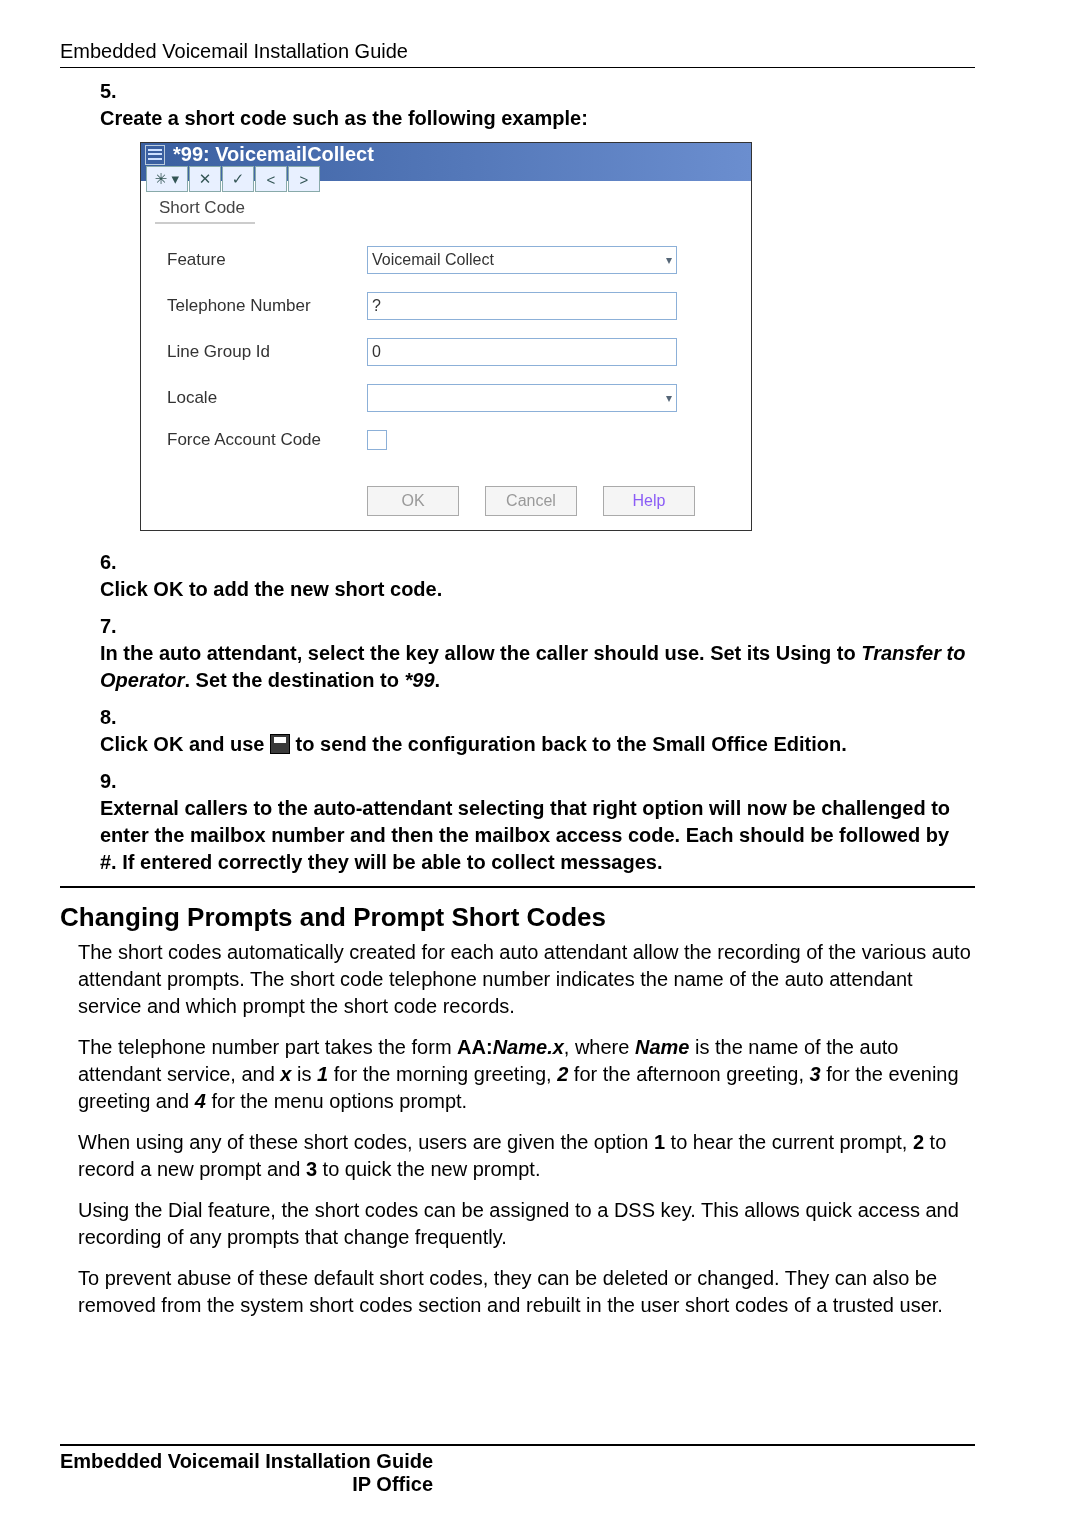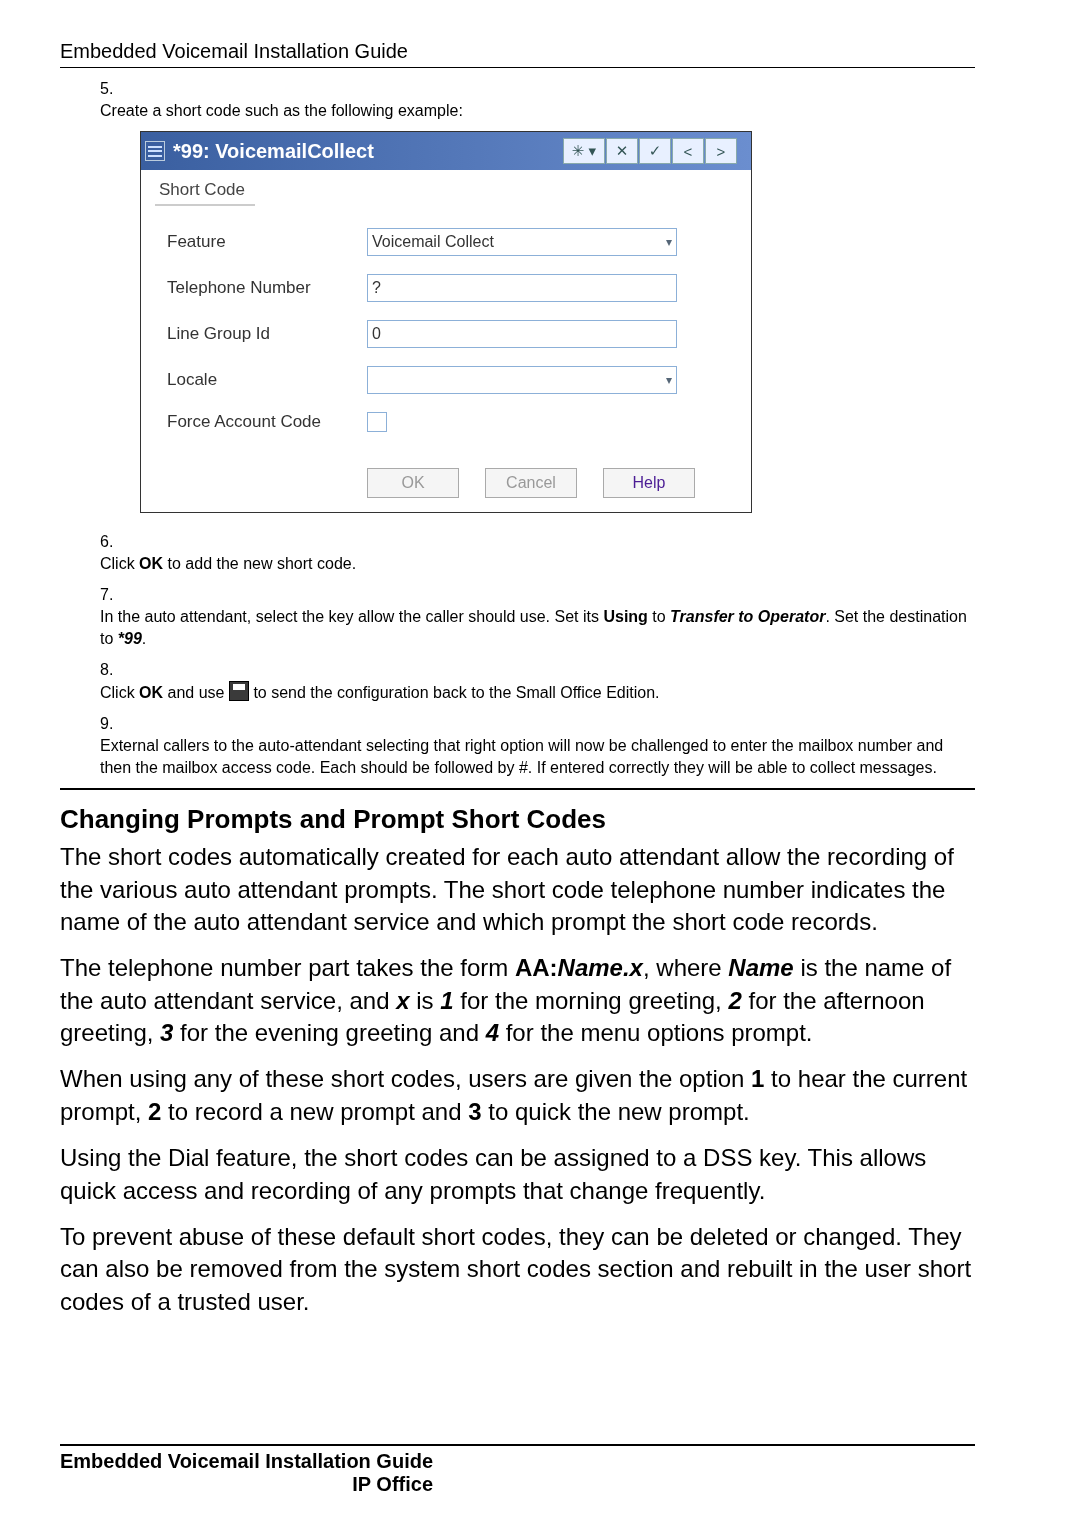--- a/index.html
+++ b/index.html
@@ -17,38 +17,39 @@
     min-height: 1526px;
     position: relative;
   }
   .header-title {
     font-size: 20px;
     margin-bottom: 4px;
   }
   .header-rule { border: none; border-top: 1px solid #000; margin: 2px 0 10px 0; }
 
   .step-list { margin: 0 0 0 40px; padding: 0; list-style: none; }
-  .step-item { font-size: 16px; line-height: 1.35; margin-bottom: 10px; }
+  .step-item { font-size: 20px; line-height: 1.35; margin-bottom: 10px; font-weight: bold; }
   .step-num { display: inline-block; width: 32px; }
   .step-body { display: inline-block; vertical-align: top; width: 870px; }
 
   
   .dialog {
     width: 610px;
     margin: 8px 0 18px 80px;
     border: 1px solid #333;
     background: #fff;
   }
   .dialog-titlebar {
     background: linear-gradient(to right, #3a5fa0, #6b8ecf);
     height: 38px;
     display: flex;
-    align-items: center;
+    align-items: flex-start;
     justify-content: space-between;
     padding: 0 14px 0 4px;
+    flex-direction: column;
   }
   .dialog-titlebar .title-left {
     display: flex;
     align-items: center;
     gap: 8px;
     color: #fff;
     font-size: 20px;
     font-weight: bold;
   }
   .title-icon-box {
@@ -60,45 +61,45 @@
   }
   .title-icon-line { height: 2px; background: #cde0ff; }
   .tb-btns { display: flex; align-items: center; }
   .tb-btn {
     width: 30px; height: 24px; margin-left: 1px;
     background: #e8f0ff; border: 1px solid #8aa; font-size: 15px; color: #355;
     display: flex; align-items: center; justify-content: center;
   }
   .tb-btn.wide { width: 40px; }
 
-  .tabrow { padding: 8px 10px 0 14px; font-size: 17px; color: #444; }
+  .tabrow { padding: 15px 10px 0 14px; font-size: 17px; color: #444; }
   .tab { display: inline-block; padding: 2px 10px 4px 4px; border-bottom: 2px solid #ccc; }
 
   .fields { padding: 22px 26px 10px 26px; }
   .field-row { display: flex; align-items: center; margin-bottom: 18px; font-size: 17px; color: #333; }
   .field-label { width: 200px; }
   .field-input {
     flex: 0 0 300px; height: 24px; border: 1px solid #8cb0d8; padding: 1px 4px;
     font-size: 16px; background: #fff; display:flex; align-items:center; justify-content:space-between;
   }
   .field-input .dd { font-size: 12px; color: #567; }
   .checkbox { width: 18px; height: 18px; border: 1px solid #8cb0d8; display:inline-block; background:#fff; }
 
   .btnrow { display:flex; gap: 26px; justify-content: center; padding: 8px 0 14px 170px; }
-  .dlg-btn { width: 90px; height: 28px; border: 1px solid #aaa; background: #f5f5f5; font-size: 16px; color:#4c1d95; display:flex;align-items:center;justify-content:center; }
+  .dlg-btn { width: 90px; height: 28px; border: 1px solid #aaa; background: #f5f5f5; font-size: 16px; color:#8b5cf6; display:flex;align-items:center;justify-content:center; }
   .dlg-btn.disabled { color:#999; }
 
   .save-icon {
     display: inline-block; width: 18px; height: 18px; vertical-align: -3px;
     background: #3a3a3a; position: relative; border:1px solid #000;
   }
   .save-icon::after { content:""; position:absolute; left:3px; top:2px; right:3px; height:6px; background:#fff; }
 
   h1.section { font-size: 26px; margin: 14px 0 2px 0; font-weight: bold; }
-  .body-para { font-size: 24px; line-height: 1.35; margin: 6px 0 14px 0; }
+  .body-para { font-size: 20px; line-height: 1.35; margin: 6px 0 14px 18px; }
   .top-sep { border: none; border-top: 2px solid #000; margin: 10px 0 4px 0; }
 
   .footer {
     position: absolute; bottom: 30px; left: 60px; right: 60px;
   }
   .footer hr { border: none; border-top: 2px solid #000; margin-bottom: 4px; }
   .footer-row { display:flex; justify-content: space-between; font-size: 20px; }
   .footer-left { text-align: left; }
   .footer-right { text-align: right; }
 </style>

